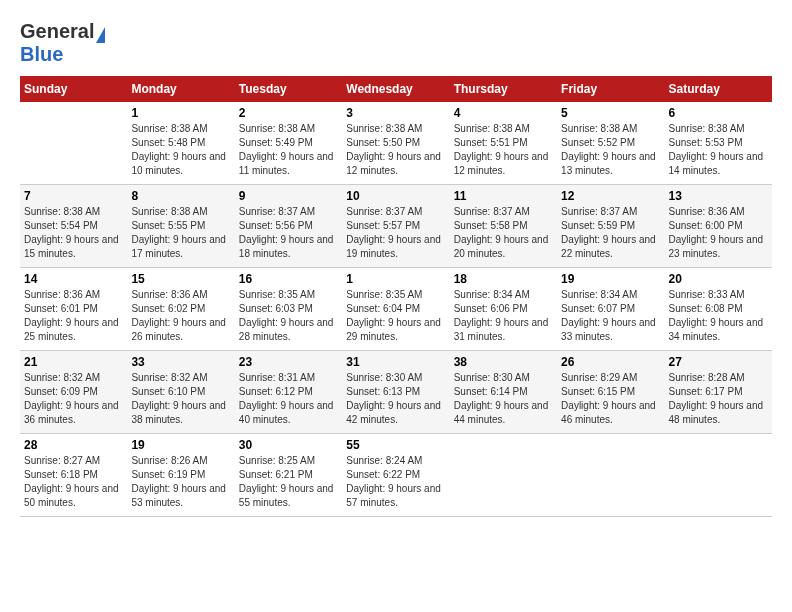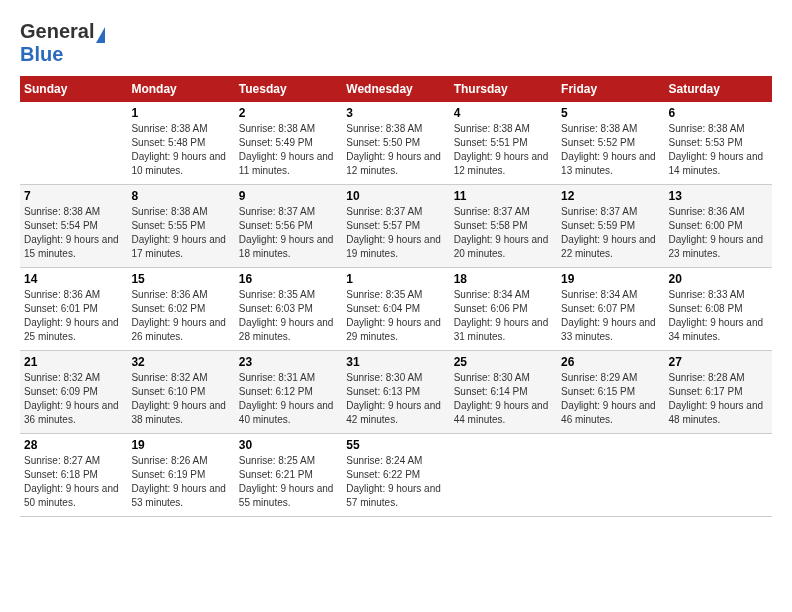--- a/index.html
+++ b/index.html
@@ -207,33 +207,33 @@
           <div class="day-number">20</div>
           <div class="day-info">Sunrise: 8:33 AM<br>Sunset: 6:08 PM<br>Daylight: 9 hours and 34 minutes.</div>
         </td>
       </tr>
       <tr>
         <td>
           <div class="day-number">21</div>
           <div class="day-info">Sunrise: 8:32 AM<br>Sunset: 6:09 PM<br>Daylight: 9 hours and 36 minutes.</div>
         </td>
         <td>
-          <div class="day-number">32</div>
+          <div class="day-number">33</div>
           <div class="day-info">Sunrise: 8:32 AM<br>Sunset: 6:10 PM<br>Daylight: 9 hours and 38 minutes.</div>
         </td>
         <td>
           <div class="day-number">23</div>
           <div class="day-info">Sunrise: 8:31 AM<br>Sunset: 6:12 PM<br>Daylight: 9 hours and 40 minutes.</div>
         </td>
         <td>
           <div class="day-number">31</div>
           <div class="day-info">Sunrise: 8:30 AM<br>Sunset: 6:13 PM<br>Daylight: 9 hours and 42 minutes.</div>
         </td>
         <td>
-          <div class="day-number">25</div>
+          <div class="day-number">38</div>
           <div class="day-info">Sunrise: 8:30 AM<br>Sunset: 6:14 PM<br>Daylight: 9 hours and 44 minutes.</div>
         </td>
         <td>
           <div class="day-number">26</div>
           <div class="day-info">Sunrise: 8:29 AM<br>Sunset: 6:15 PM<br>Daylight: 9 hours and 46 minutes.</div>
         </td>
         <td>
           <div class="day-number">27</div>
           <div class="day-info">Sunrise: 8:28 AM<br>Sunset: 6:17 PM<br>Daylight: 9 hours and 48 minutes.</div>
         </td>

